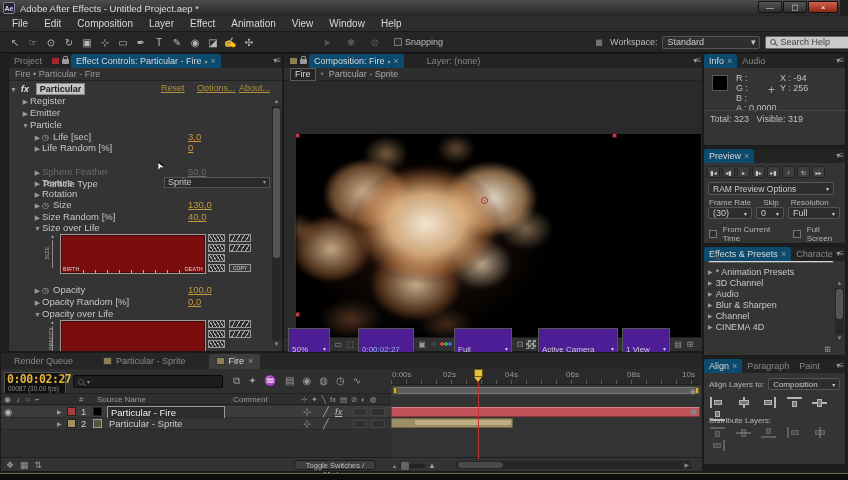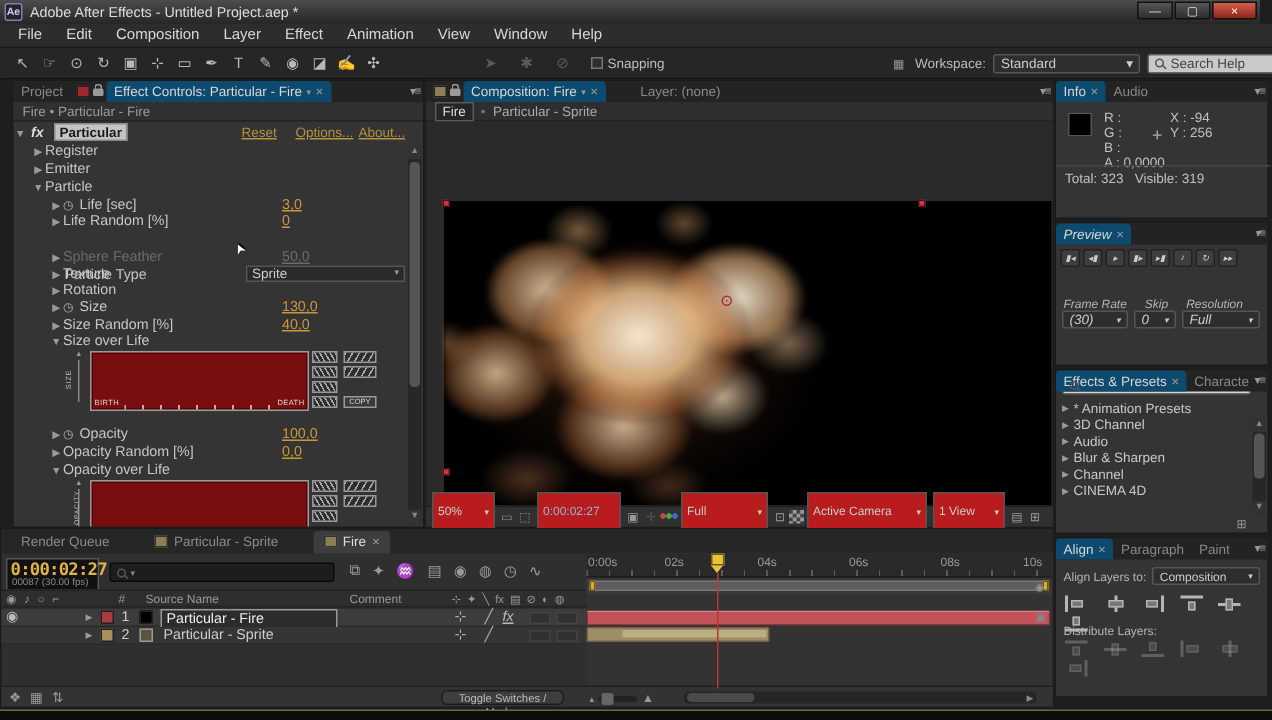--- a/index.html
+++ b/index.html
@@ -75,21 +75,21 @@
     radial-gradient(30px 24px at 90px 20px, rgba(215,165,115,.55) 0%, transparent 75%),
     radial-gradient(26px 20px at 160px 15px, rgba(210,160,110,.45) 0%, transparent 75%),
     radial-gradient(40px 26px at 55px 185px, rgba(150,95,60,.5) 0%, transparent 78%),
     radial-gradient(34px 22px at 150px 190px, rgba(140,90,55,.45) 0%, transparent 78%),
     radial-gradient(28px 20px at 0px 95px, rgba(200,140,90,.5) 0%, transparent 75%),
     radial-gradient(150px 110px at 130px 110px, rgba(110,60,30,.35) 0%, transparent 82%);}
   .handle{position:absolute;width:5px;height:5px;background:#c13b47;border:1px solid #58101a;}
   .anchor{position:absolute;width:7px;height:7px;border:1px solid #b03030;border-radius:50%;}
   .anchor:after{content:"";position:absolute;left:2px;top:2px;width:1px;height:1px;background:#b03030;}
   .compbar{position:absolute;left:0;bottom:0;right:0;height:14px;background:#303030;border-top:1px solid #1e1e1e;display:flex;align-items:center;font-size:8px;color:#bbb;}
-  .cbox{background:#b91c1c;border:1px solid #555;height:11px;display:flex;align-items:flex-end;justify-content:space-between;padding:16px 3px;margin:0 2px;color:#ccc;}
+  .cbox{background:#4c1d95;border:1px solid #555;height:11px;display:flex;align-items:flex-start;justify-content:space-between;padding:16px 3px;margin:0 2px;color:#ccc;}
   .cicon{width:12px;text-align:center;color:#999;font-size:8px;}
   .tcblue{color:#8fb5d8;}
   .rgbdots{width:12px;height:9px;background:radial-gradient(circle 2px at 2px 4px,#c44 90%,transparent),radial-gradient(circle 2px at 6px 4px,#4a4 90%,transparent),radial-gradient(circle 2px at 10px 4px,#46c 90%,transparent);}
   .checker{width:10px;height:9px;background:repeating-conic-gradient(#999 0 25%,#444 0 50%) 0 0/5px 5px;}
   
   .rc{position:absolute;left:703px;top:53px;width:143px;height:412px;}
   .rpanel{position:absolute;left:0;width:143px;background:#343434;border:1px solid #1a1a1a;}
   .info-line{font-size:9px;color:#c0c0c0;line-height:10px;}
   .transport{display:flex;gap:2px;padding:3px 3px;}
   .tbtn{width:13px;height:12px;background:#3e3e3e;border:1px solid #222;border-radius:2px;color:#ccc;font-size:6px;display:flex;align-items:center;justify-content:center;}
@@ -399,21 +399,21 @@
         <div class="info-line">X : -94</div>
         <div class="info-line">Y : 256</div>
       </div>
       <div class="abs" style="left:0;top:56px;width:143px;height:1px;background:#444;"></div>
       <div class="abs" style="left:6px;top:60px;font-size:9px;color:#c0c0c0;">
         <span>Total: 323</span>&nbsp;&nbsp;
         <span>Visible: 319</span>
       </div>
     </div>
 
-    <div class="rpanel" style="top:95px;height:96px;font-style:italic;">
+    <div class="rpanel" style="top:95px;height:96px;">
       <div class="ptabs">
         <div class="ptab active">
             <span>Preview</span>
             <span style="color:#999;">×</span>
           </div>
         <div class="pmenu"><span>▾</span><span>≡</span></div>
       </div>
       <div class="transport" style="margin-top:14px;">
         <div class="tbtn">▮◂</div>
 
@@ -424,38 +424,48 @@
         <div class="tbtn">▮▸</div>
 
         <div class="tbtn">▸▮</div>
 
         <div class="tbtn">♪</div>
 
         <div class="tbtn">↻</div>
 
         <div class="tbtn">▸▸</div>
       </div>
+      <div class="ddbox" style="margin:1px 4px;width:126px;">
+        <span style="font-size:8.5px;">RAM Preview Options</span>
+          <span style="font-size:6px;">▾</span>
+      </div>
       <div class="abs" style="left:5px;top:49px;display:flex;gap:12px;">
         <span class="plabel">Frame Rate</span>
         <span class="plabel">Skip</span>
         <span class="plabel">Resolution</span>
       </div>
       <div class="abs" style="left:4px;top:58px;display:flex;gap:4px;">
         <div class="ddbox" style="width:44px;height:12px;">
             <span>(30)</span>
             <span style="font-size:6px;">▾</span>
           </div>
         <div class="ddbox" style="width:28px;height:12px;">
             <span>0</span>
             <span style="font-size:6px;">▾</span>
           </div>
         <div class="ddbox" style="width:52px;height:12px;">
             <span>Full</span>
             <span style="font-size:6px;">▾</span>
           </div>
+      </div>
+      <div class="abs" style="left:5px;top:76px;display:flex;align-items:center;gap:3px;">
+        <span class="chk"></span>
+        <span class="plabel">From Current Time</span>
+        <span class="chk" style="margin-left:4px;"></span>
+        <span class="plabel">Full Screen</span>
       </div>
     </div>
 
     <div class="rpanel" style="top:193px;height:110px;">
       <div class="ptabs">
         <div class="ptab active">
             <span>Effects &amp; Presets</span>
             <span style="color:#999;">×</span>
           </div>
         <div class="ptab">Characte</div>

